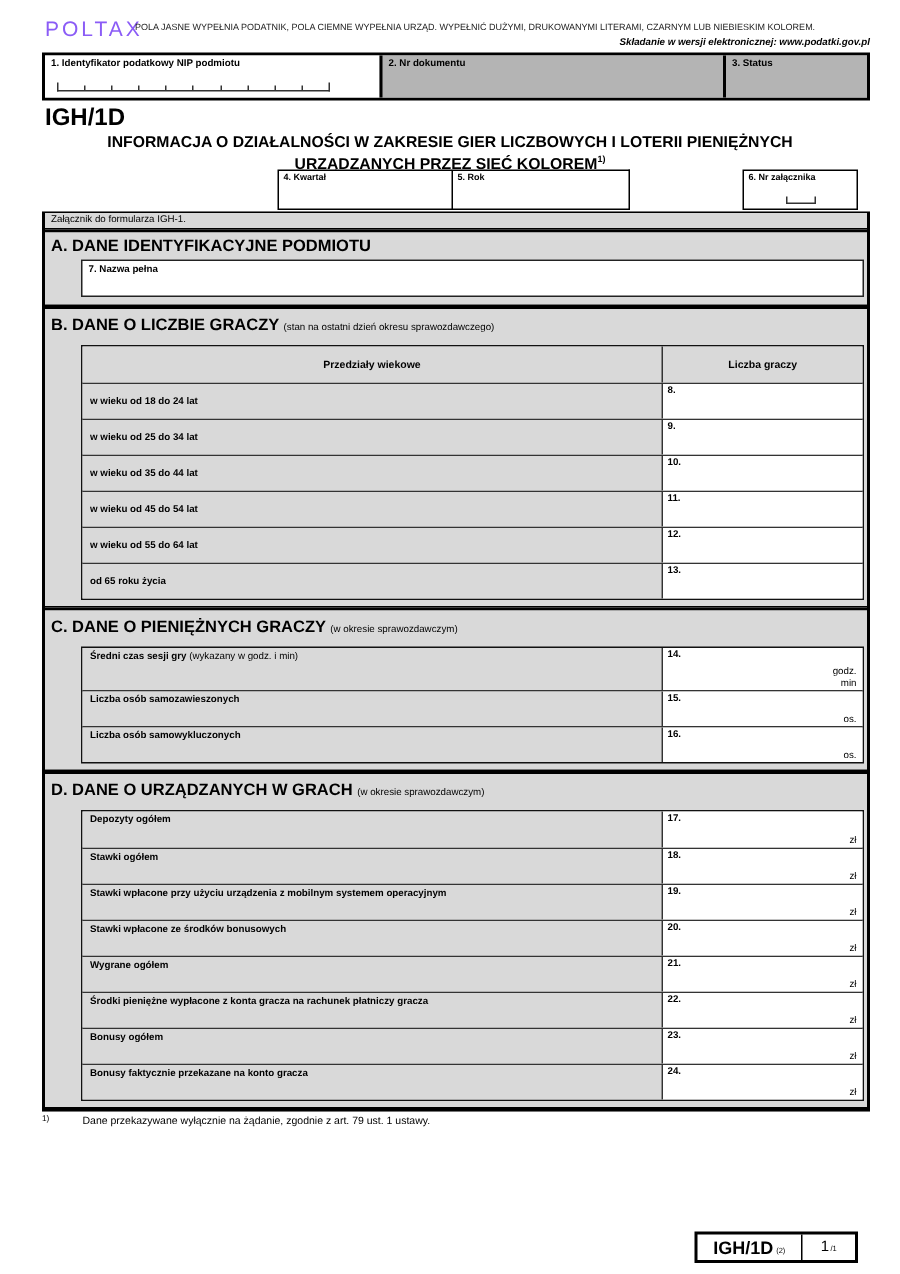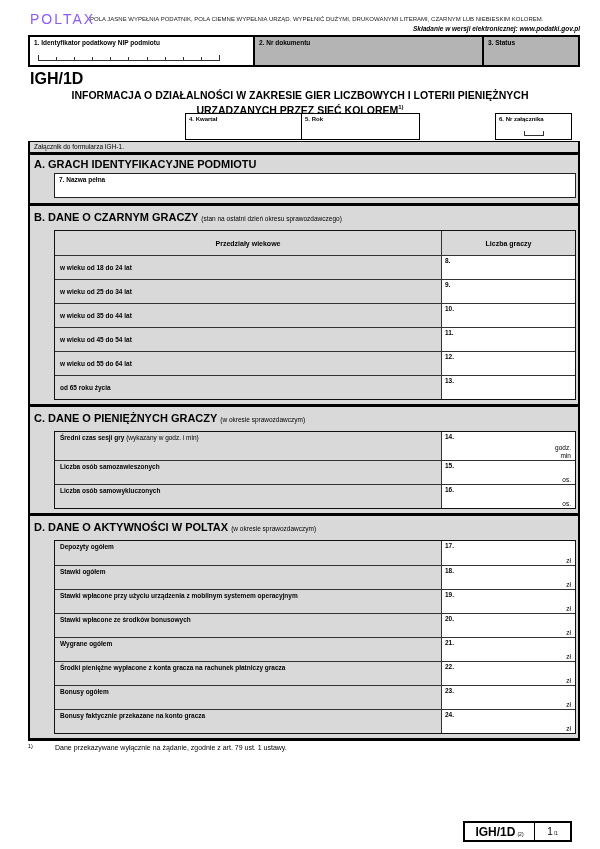--- a/index.html
+++ b/index.html
@@ -122,29 +122,29 @@
 <div class="abox">
   <span>6. Nr załącznika</span>
   <div class="minicomb"></div>
 </div>
 
 <div class="frame">
 
   <div class="strip">Załącznik do formularza IGH-1.</div>
   <div class="sep"></div>
 
-  <div class="sechead sechead-a">A. GRACH IDENTYFIKACYJNE PODMIOTU</div>
+  <div class="sechead sechead-a">A. DANE IDENTYFIKACYJNE PODMIOTU</div>
   <div class="a-content">
     <div class="namebox">
       <span>7. Nazwa pełna</span>
     </div>
   </div>
   <div class="sep"></div>
 
-  <div class="sechead"><span>B. DANE O CZARNYM GRACZY </span><span class="sub">(stan na ostatni dzień okresu sprawozdawczego)</span></div>
+  <div class="sechead"><span>B. DANE O LICZBIE GRACZY </span><span class="sub">(stan na ostatni dzień okresu sprawozdawczego)</span></div>
   <div class="tbl">
     <div class="trow rh">
       <div class="tlabel th">Przedziały wiekowe</div>
       <div class="tvalue hdrcell th">Liczba graczy</div>
     </div>
     <div class="trow rb">
       <div class="tlabel vcenter">w wieku od 18 do 24 lat</div>
       <div class="tvalue">
           <span class="vnum">8.</span>
         </div>
@@ -204,21 +204,21 @@
     <div class="trow rc">
       <div class="tlabel">Liczba osób samowykluczonych</div>
       <div class="tvalue">
         <span class="vnum">16.</span>
         <span class="vunits">os.</span>
       </div>
     </div>
   </div>
   <div class="sep"></div>
 
-  <div class="sechead"><span>D. DANE O AKTYWNOŚCI W POLTAX </span><span class="sub">(w okresie sprawozdawczym)</span></div>
+  <div class="sechead"><span>D. DANE O URZĄDZANYCH W GRACH </span><span class="sub">(w okresie sprawozdawczym)</span></div>
   <div class="tbl">
     <div class="trow rd">
       <div class="tlabel">Depozyty ogółem</div>
       <div class="tvalue">
         <span class="vnum">17.</span>
         <span class="vunits">zł</span>
       </div>
     </div>
     <div class="trow rd">
       <div class="tlabel">Stawki ogółem</div>

